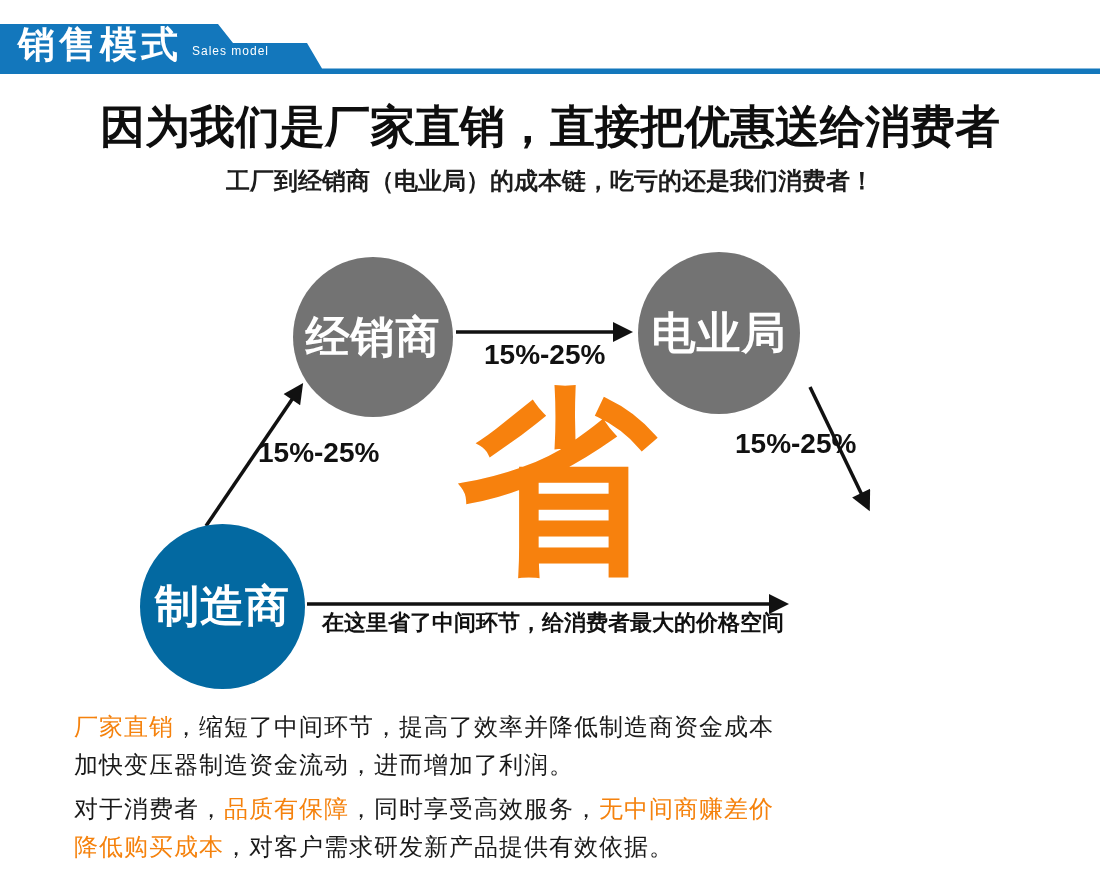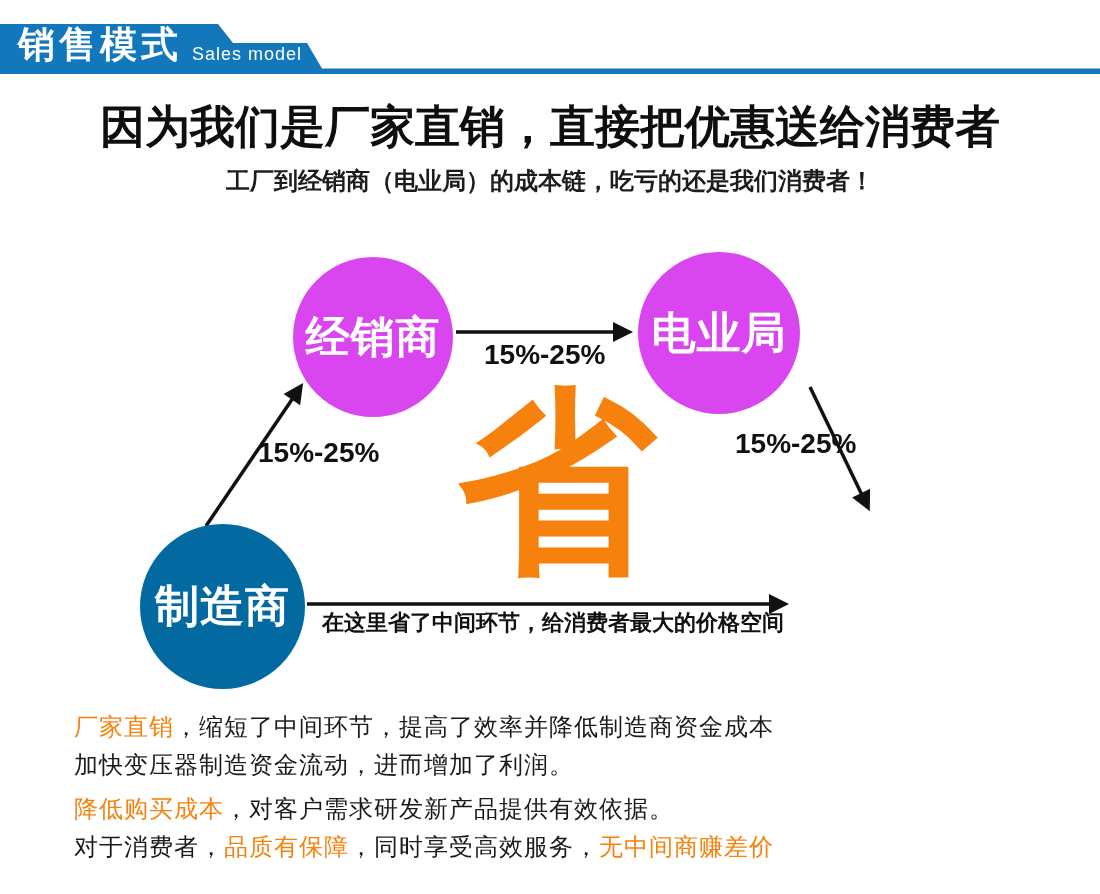--- a/index.html
+++ b/index.html
@@ -4,33 +4,33 @@
 <style>
   html,body { margin:0; padding:0; background:#ffffff; }
   body { width:1100px; height:894px; font-family:"Liberation Sans", sans-serif; }
   .page { position:relative; width:1100px; height:894px; background:#fff; overflow:hidden; }
 
   
   .hdr-svg { position:absolute; left:0; top:0; z-index:1; }
   .hdr-cn  { position:absolute; left:18px;  top:25px; z-index:2;
              font-size:37px; font-weight:bold; color:#fff; letter-spacing:4px; line-height:40px; }
   .hdr-en  { position:absolute; left:192px; top:44px; z-index:2;
-             font-size:18px; color:#fff; letter-spacing:1px; }
+             font-size:12px; color:#fff; letter-spacing:1px; }
 
   
   .hero-title { position:absolute; left:0; top:101px; width:1100px; text-align:center;
                 font-size:45px; line-height:52px; font-weight:900; color:#0e0e0e; }
   .hero-sub   { position:absolute; left:0; top:166px; width:1100px; text-align:center;
                 font-size:24px; line-height:30px; font-weight:700; color:#1c1c1c; }
 
   
   .flow-svg { position:absolute; left:0; top:0; z-index:2; }
   .node { position:absolute; border-radius:50%; display:flex; align-items:center; justify-content:center;
           color:#fff; font-weight:bold; font-size:44px; letter-spacing:1px; z-index:3; }
-  .node-orange { background:#d946ef; }
+  .node-orange { background:#737373; }
   .node-blue   { background:#0369a1; }
   #node-distributor { left:293px; top:257px; width:160px; height:160px; }
   #node-bureau      { left:638px; top:252px; width:162px; height:162px; }
   #node-maker       { left:140px; top:524px; width:165px; height:165px; }
   #node-consumer    { left:795px; top:519px; width:168px; height:168px; }
 
   .save-glyph { position:absolute; left:447px; top:384px; width:220px; text-align:center;
                 font-size:198px; line-height:1; font-weight:bold; color:#F7810D; z-index:1; }
 
   .pct { position:absolute; z-index:4; font-size:28px; font-weight:bold; color:#111; white-space:nowrap; }
@@ -87,18 +87,18 @@
   <div class="pct" id="edge-label-1">15%-25%</div>
   <div class="pct" id="edge-label-2">15%-25%</div>
   <div class="pct" id="edge-label-3">在这里省了中间环节，给消费者最大的价格空间</div>
 
   <div class="paras">
     <div class="para">
       <div><span class="hl">厂家直销</span><span>，缩短了中间环节，提高了效率并降低制造商资金成本</span></div>
       <div><span>加快变压器制造资金流动，进而增加了利润。</span></div>
     </div>
     <div class="para">
+      <div><span>对于消费者，</span><span class="hl">品质有保障</span><span>，同时享受高效服务，</span><span class="hl">无中间商赚差价</span></div>
       <div><span class="hl">降低购买成本</span><span>，对客户需求研发新产品提供有效依据。</span></div>
-      <div><span>对于消费者，</span><span class="hl">品质有保障</span><span>，同时享受高效服务，</span><span class="hl">无中间商赚差价</span></div>
     </div>
   </div>
 
 </div>
 
 </body></html>

